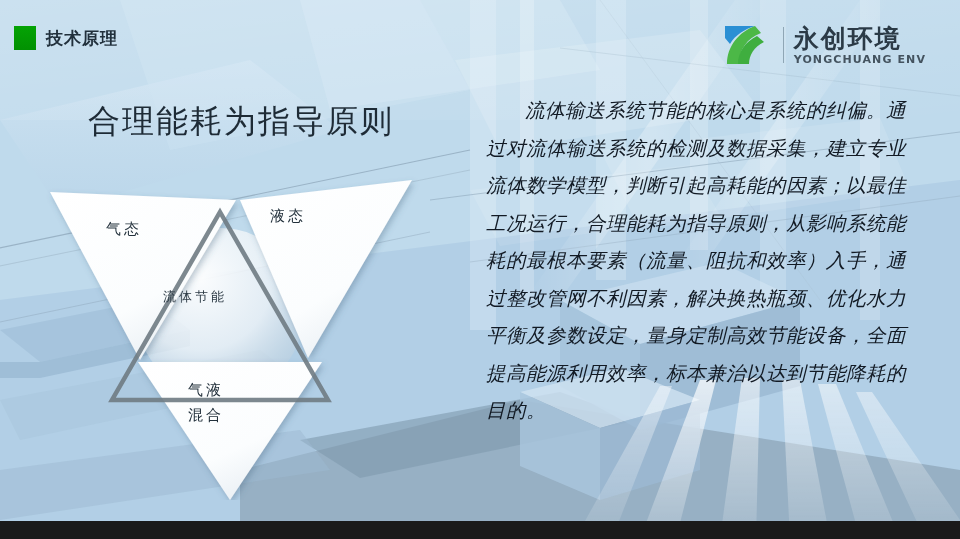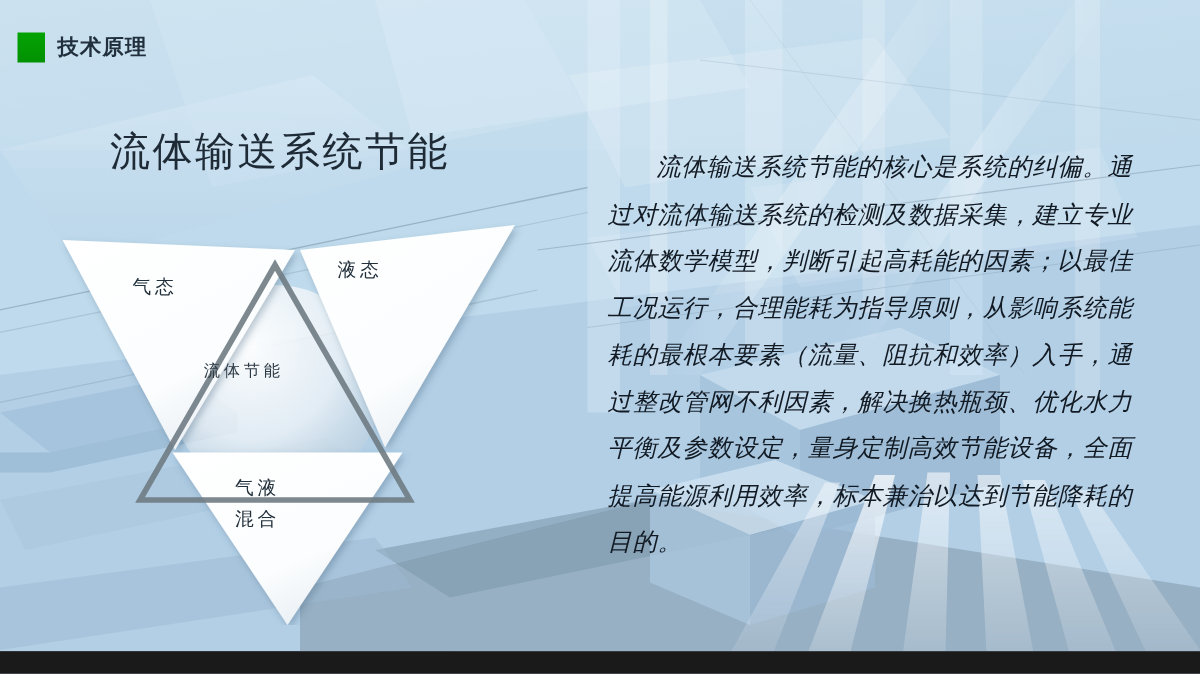--- a/index.html
+++ b/index.html
@@ -103,21 +103,20 @@
     width: 420px;
     z-index: 5;
     font-family: "DejaVu Serif", serif;
     font-size: 19.5px;
     line-height: 37.5px;
     color: #121a24;
     text-align: justify;
     text-indent: 2em;
     letter-spacing: 0.5px;
     font-style: italic;
-    margin-top: 23px;
   }
 </style>
 </head>
 <body>
 
 <div class="slide">
 
   <div class="bg">
     <svg viewBox="0 0 960 539" preserveAspectRatio="none">
       <defs>
@@ -205,23 +204,35 @@
       <polygon points="860,0 890,0 700,270 672,270" fill="url(#gBeam)" opacity="0.3"></polygon>
 
       <rect x="0" y="0" width="960" height="120" fill="url(#gGlow)" opacity="0.35"></rect>
     </svg>
   </div>
 
   <div class="header">
     <div class="hdr-mark"></div>
     <div class="hdr-title">技术原理</div>
 
+    <div class="logo">
+      <svg class="logo-mark" viewBox="0 0 56 46">
+        <path d="M4,4 L34,4 C24,7 14,13 9,22 L4,16 Z" fill="#2a8fd4"></path>
+        <path d="M34,4 C18,10 6,24 6,42 L18,42 C18,28 26,16 40,11 Z" fill="#4cb847"></path>
+        <path d="M36,14 C24,20 17,30 17,42 L28,42 C28,33 33,25 43,20 Z" fill="#3fae3f"></path>
+      </svg>
+      <div class="logo-div"></div>
+      <div class="logo-txt">
+        <div class="logo-cn">永创环境</div>
+        <div class="logo-en">YONGCHUANG ENV</div>
+      </div>
+    </div>
   </div>
 
-  <div class="headline">流体输送系统节能</div>
+  <div class="headline">合理能耗为指导原则</div>
 
   <div class="diagram">
     <svg viewBox="0 0 400 330">
       <defs>
         <radialGradient id="sphereGrad" cx="38%" cy="30%" r="78%">
           <stop offset="0%" stop-color="#ffffff" stop-opacity="0.95"></stop>
           <stop offset="55%" stop-color="#f2f6f9" stop-opacity="0.75"></stop>
           <stop offset="100%" stop-color="#b9ccda" stop-opacity="0.45"></stop>
         </radialGradient>
         <linearGradient id="triWhite" x1="0" y1="0" x2="0.6" y2="1">

